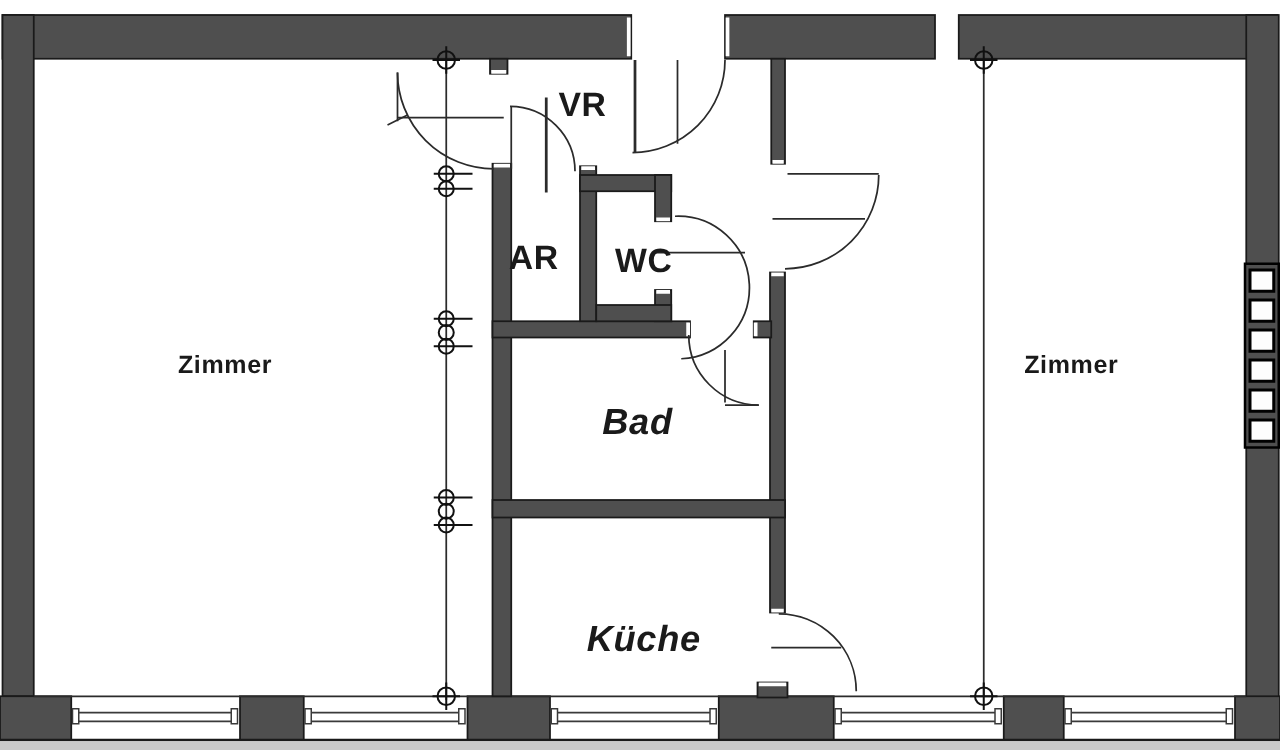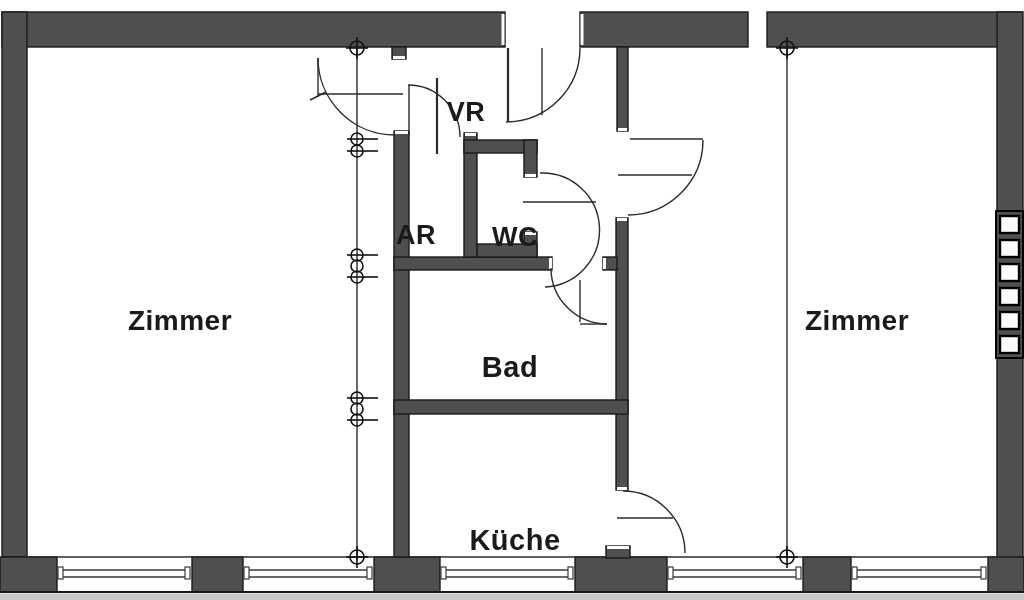--- a/index.html
+++ b/index.html
@@ -17,23 +17,23 @@
   .wall{fill:var(--wall_fill);stroke:var(--wall_outline);stroke-width:1.4;}
   .thin{stroke:var(--thin_line);stroke-width:1.4;fill:none;}
   .thin2{stroke:var(--thin_line);stroke-width:2.2;fill:none;}
   .cap{stroke:#ffffff;stroke-width:3;fill:none;}
   .winline{stroke:#3a3a3a;stroke-width:1.4;fill:none;}
   .wintick{fill:#ffffff;stroke:#3a3a3a;stroke-width:1.2;}
   .marker{stroke:#111;stroke-width:1.6;fill:none;}
   .rad-frame{fill:var(--wall_fill);stroke:#000;stroke-width:2;}
   .rad-cell{fill:#fdfdfd;stroke:#000;stroke-width:2.4;}
   .room-label{position:absolute;transform:translate(-50%,-50%);
-      color:var(--label_text);font-weight:bold;white-space:nowrap;letter-spacing:.5px;margin-top:28px;}
-  .lbl-30{font-size:28px;text-align:center;}
-  .lbl-29{font-size:29px;}
+      color:var(--label_text);font-weight:bold;white-space:nowrap;letter-spacing:.5px;}
+  .lbl-30{font-size:20px;text-align:center;}
+  .lbl-29{font-size:29px;font-style:italic;}
   .lbl-27{font-size:27px;}
 </style>
 </head>
 <body>
 
 <div class="stage">
   <svg class="plan-svg" width="1024" height="600" viewBox="0 0 1024 600">
 
     <g>
       <rect class="wall" x="2" y="12" width="503" height="35"></rect>
@@ -207,18 +207,18 @@
       <rect class="rad-cell" x="1000" y="240" width="19" height="17"></rect>
       <rect class="rad-cell" x="1000" y="264" width="19" height="17"></rect>
       <rect class="rad-cell" x="1000" y="288" width="19" height="17"></rect>
       <rect class="rad-cell" x="1000" y="312" width="19" height="17"></rect>
       <rect class="rad-cell" x="1000" y="336" width="19" height="17"></rect>
     </g>
   </svg>
 
   <div class="room-label lbl-30" style="left:180px;top:293px;">Zimmer</div>
   <div class="room-label lbl-27" style="left:466px;top:84px;">VR</div>
-  <div class="room-label lbl-27" style="left:416px;top:207px;">AR</div>
+  <div class="room-label lbl-27" style="left:427px;top:207px;">AR</div>
   <div class="room-label lbl-27" style="left:515px;top:209px;">WC</div>
   <div class="room-label lbl-29" style="left:510px;top:339px;">Bad</div>
   <div class="room-label lbl-29" style="left:515px;top:512px;">Küche</div>
   <div class="room-label lbl-30" style="left:857px;top:293px;">Zimmer</div>
 </div>
 
 </body></html>

